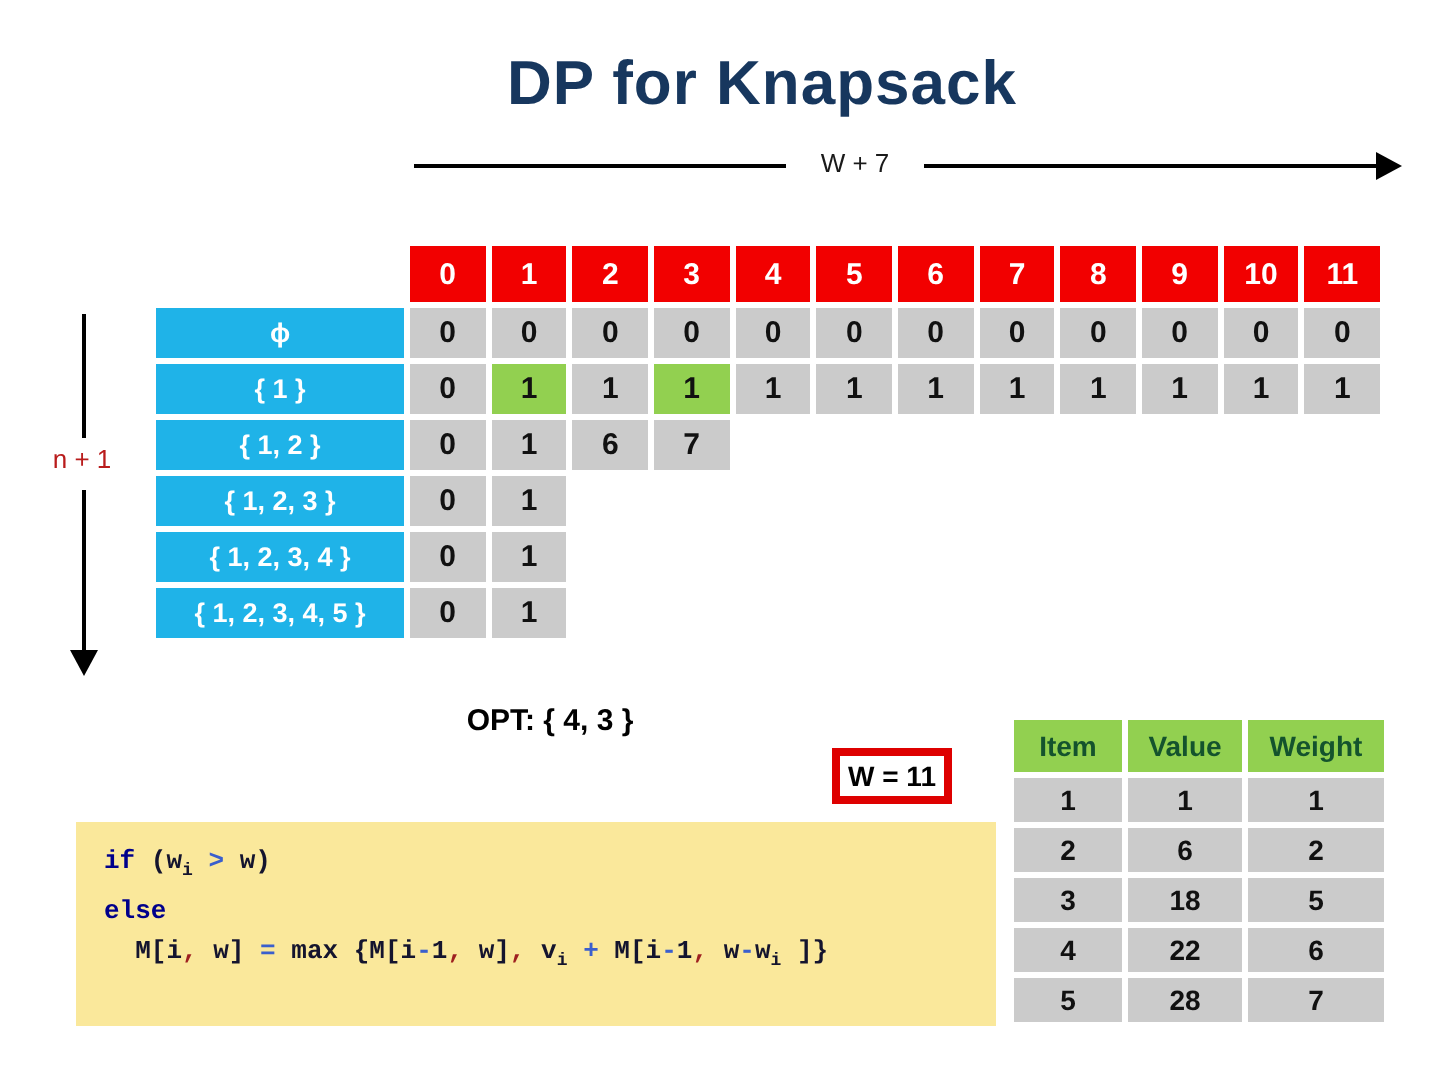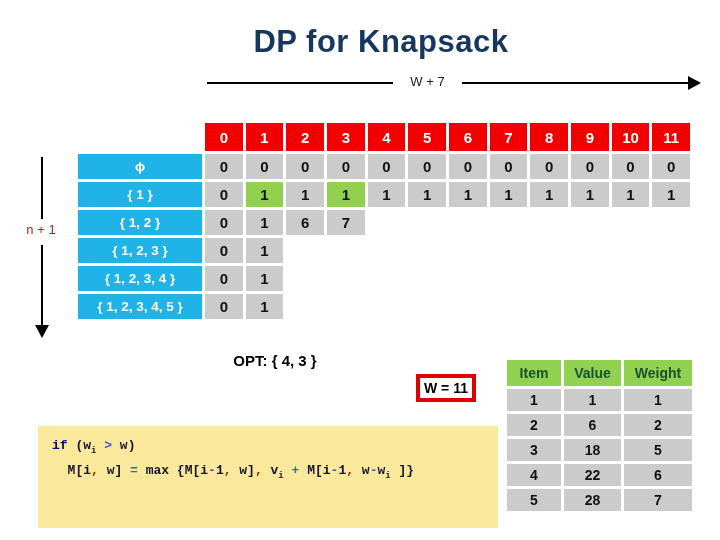--- a/index.html
+++ b/index.html
@@ -72,21 +72,21 @@
     position:absolute; left:416px; top:374px; width:60px; height:28px;
     box-sizing:border-box; border:4px solid var(--w-box-border-red,#DE0000);
     background:#fff; display:flex; align-items:center; justify-content:center;
     font-size:14px; font-weight:700; color:#000;
   }
   
   #codebox {
     position:absolute; left:38px; top:411px; width:460px; height:102px;
     box-sizing:border-box; background:var(--code-bg-yellow,#FAE89B);
     padding:10px 11px 0 14px;
-    font-family:"Liberation Mono", monospace; font-size:13px; font-weight:700;margin-top:15px;
+    font-family:"Liberation Mono", monospace; font-size:13px; font-weight:700;
   }
   .code-line { white-space:pre; line-height:20px; }
   .code-line sub { font-size:9px; }
   .kw { color:#00008B; }
   .op { color:#3A5FCD; }
   .cm { color:#9E2020; }
   .pl { color:#14142E; }
   
   #items {
     position:absolute; left:507px; top:360px;
@@ -222,20 +222,21 @@
   <div id="opt">
     <div>OPT:  { 4, 3 }</div>
   </div>
 
   <div id="wbox">
     <span>W = 11</span>
   </div>
 
   <div id="codebox">
       <div class="code-line"><span class="kw">if</span><span class="pl"> (w</span><sub class="pl">i</sub><span class="pl"> </span><span class="op">&gt;</span><span class="pl"> w)</span></div>
+      <div class="code-line"><span class="kw">else</span></div>
       <div class="code-line"><span class="pl">  M[i</span><span class="cm">,</span><span class="pl"> w] </span><span class="op">=</span><span class="pl"> max {M[i</span><span class="op">-</span><span class="pl">1</span><span class="cm">,</span><span class="pl"> w]</span><span class="cm">,</span><span class="pl"> v</span><sub class="pl">i</sub><span class="pl"> </span><span class="op">+</span><span class="pl"> M[i</span><span class="op">-</span><span class="pl">1</span><span class="cm">,</span><span class="pl"> w</span><span class="op">-</span><span class="pl">w</span><sub class="pl">i</sub><span class="pl"> ]}</span></div>
     </div>
 
   <div id="items">
       <div class="ithead">Item</div>
       <div class="ithead">Value</div>
       <div class="ithead">Weight</div>
       <div class="itcell">1</div>
       <div class="itcell">1</div>
       <div class="itcell">1</div>

